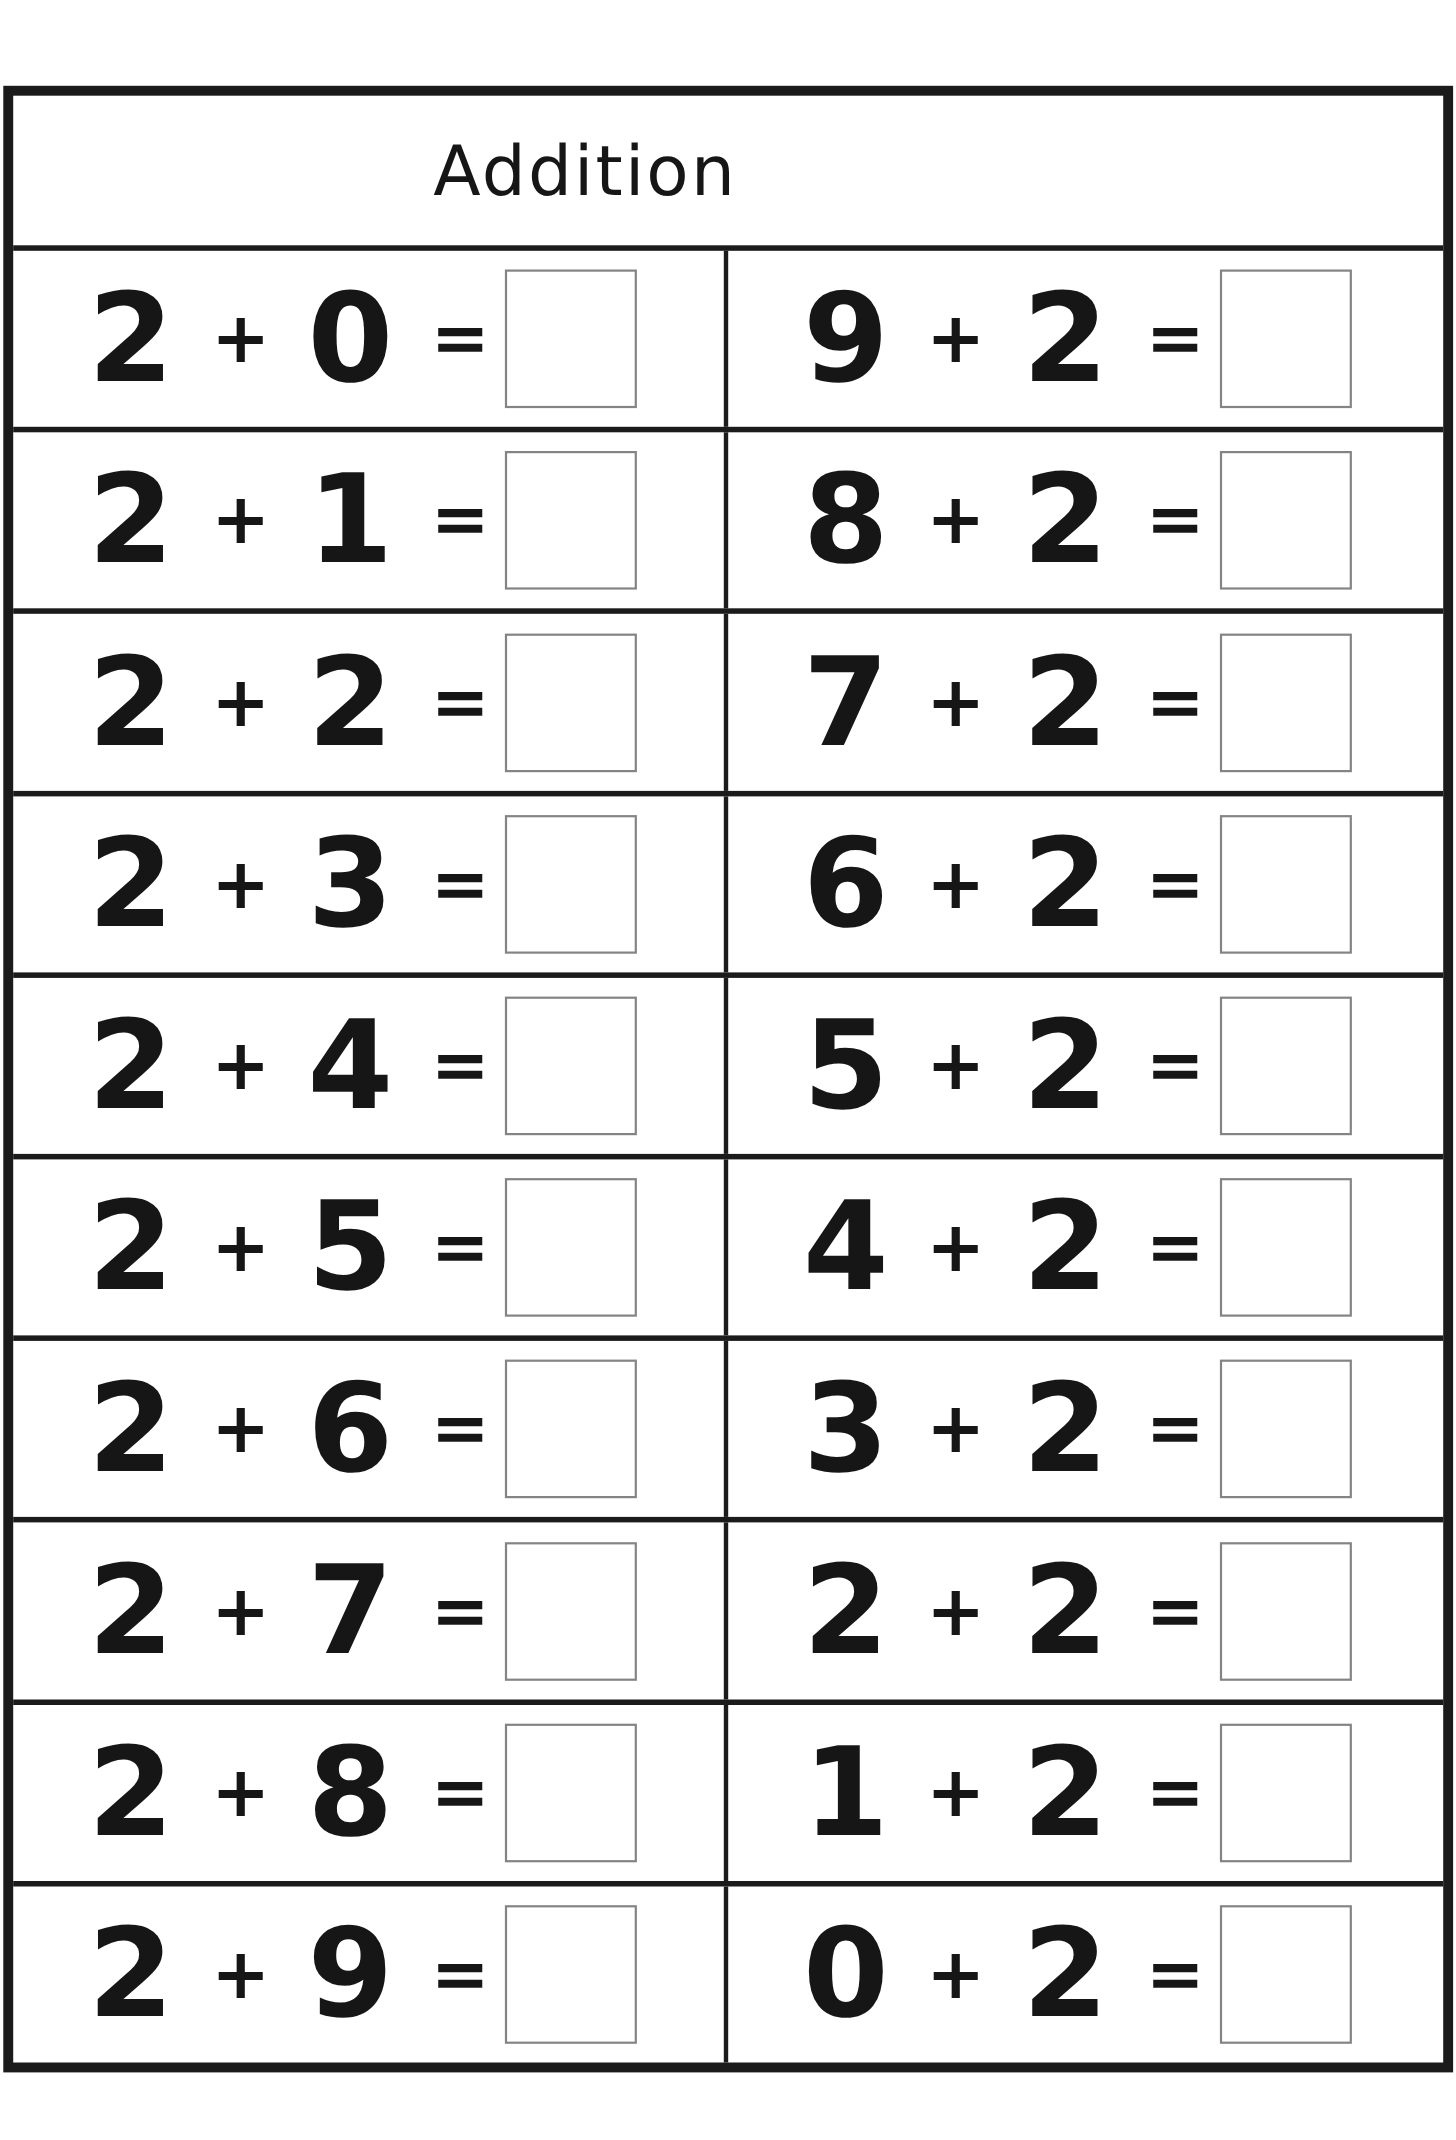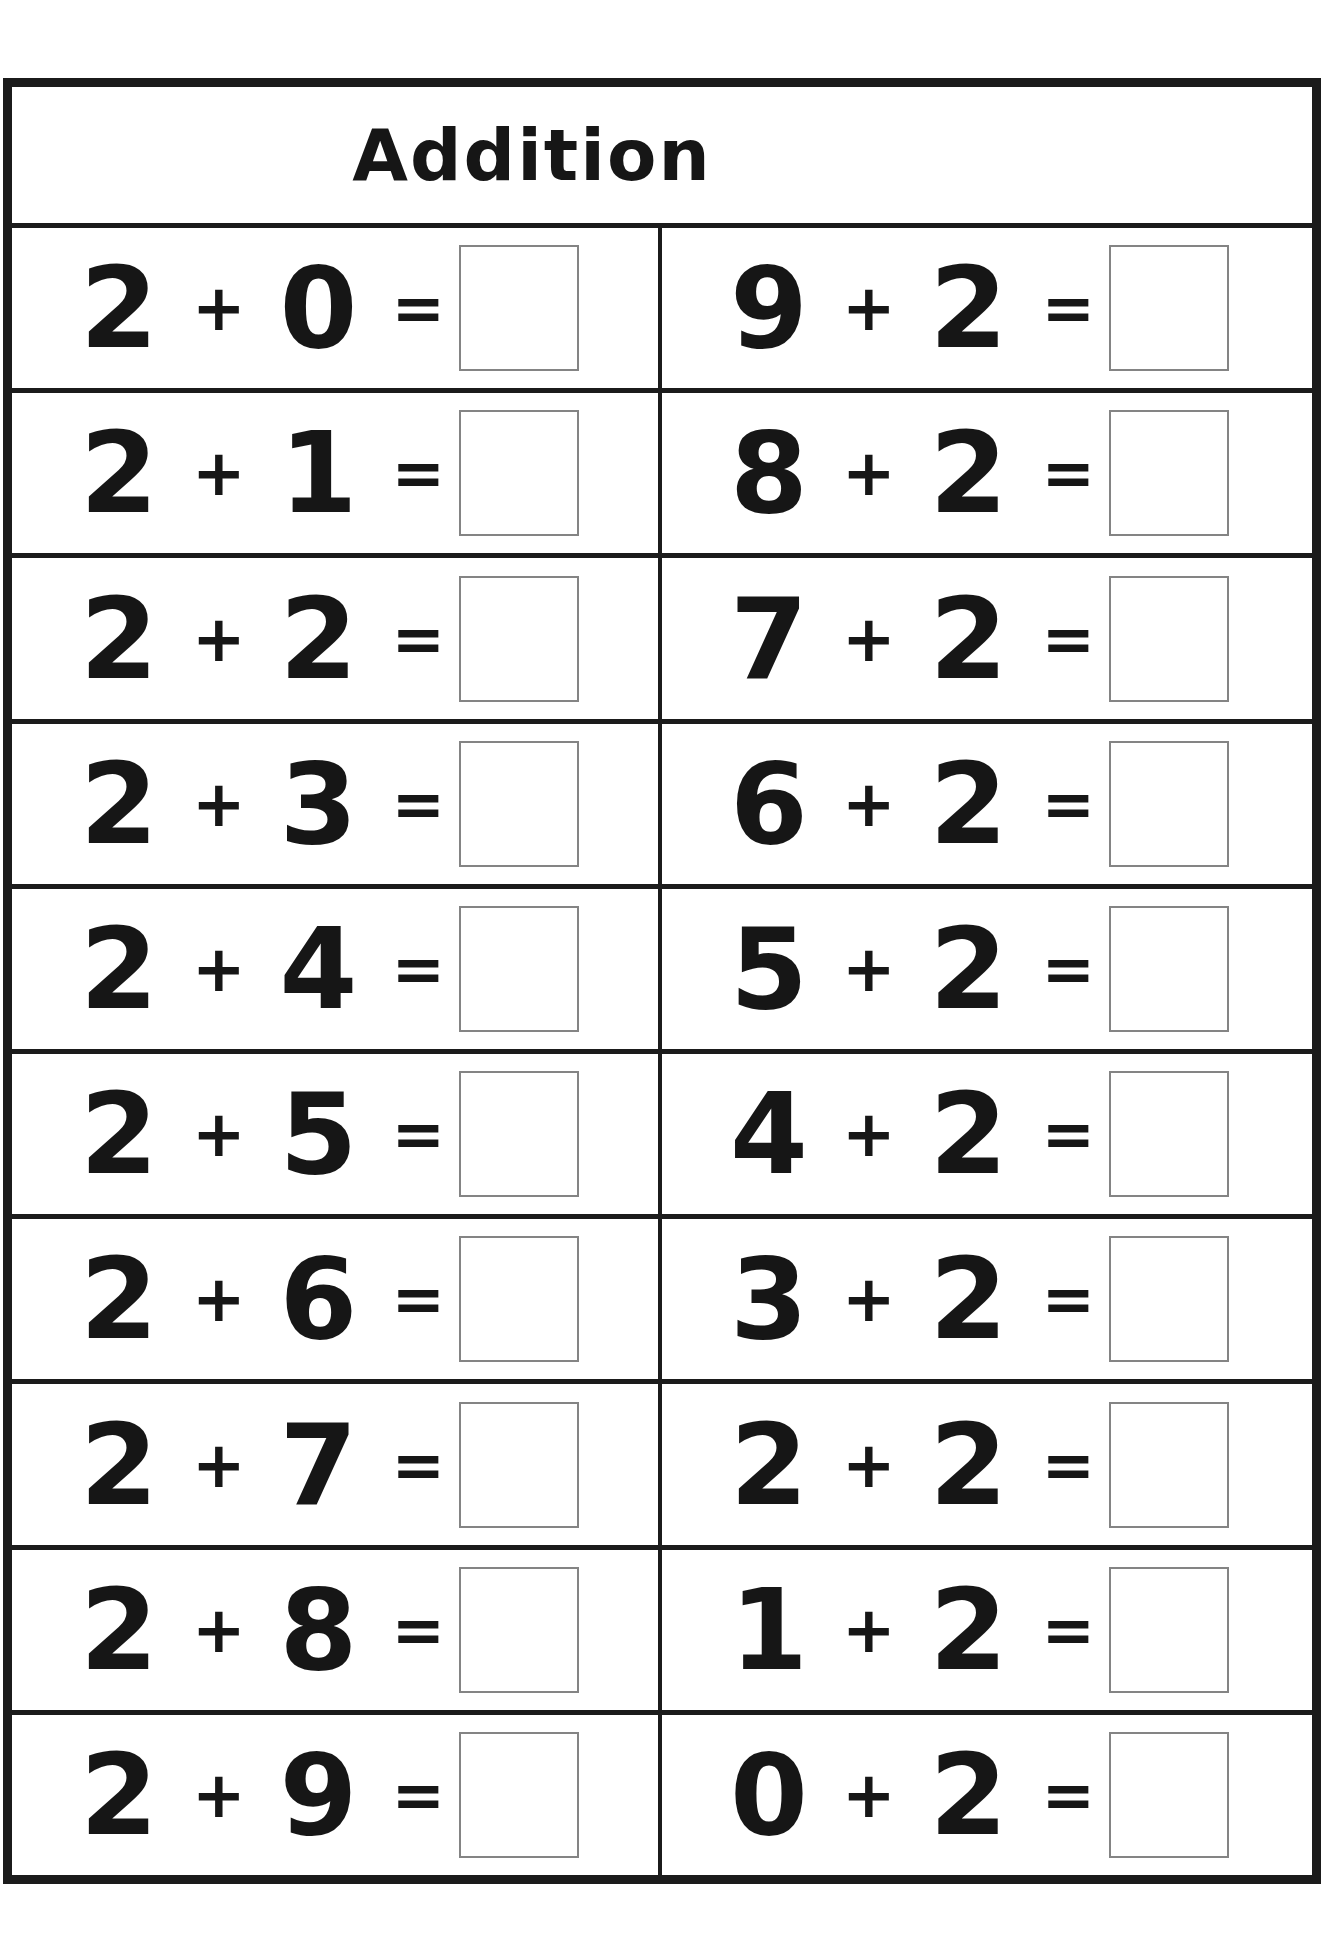--- a/index.html
+++ b/index.html
@@ -26,22 +26,22 @@
   .title-row {
     box-sizing: border-box;
     height: 141px;
     border-bottom: 5px solid var(--line, #1b1b1b);
     display: flex;
     align-items: center;
     justify-content: center;
     flex: none;
   }
   .page-title {
-    font-size: 72px;
-    font-weight: 700;
+    font-size: 63px;
+    font-weight: 400;
     color: var(--text, #161616);
     letter-spacing: 2px;
     transform: translateX(-130px);
     line-height: 1;
   }
   .grid {
     flex: 1;
     display: flex;
     flex-direction: column;
   }

